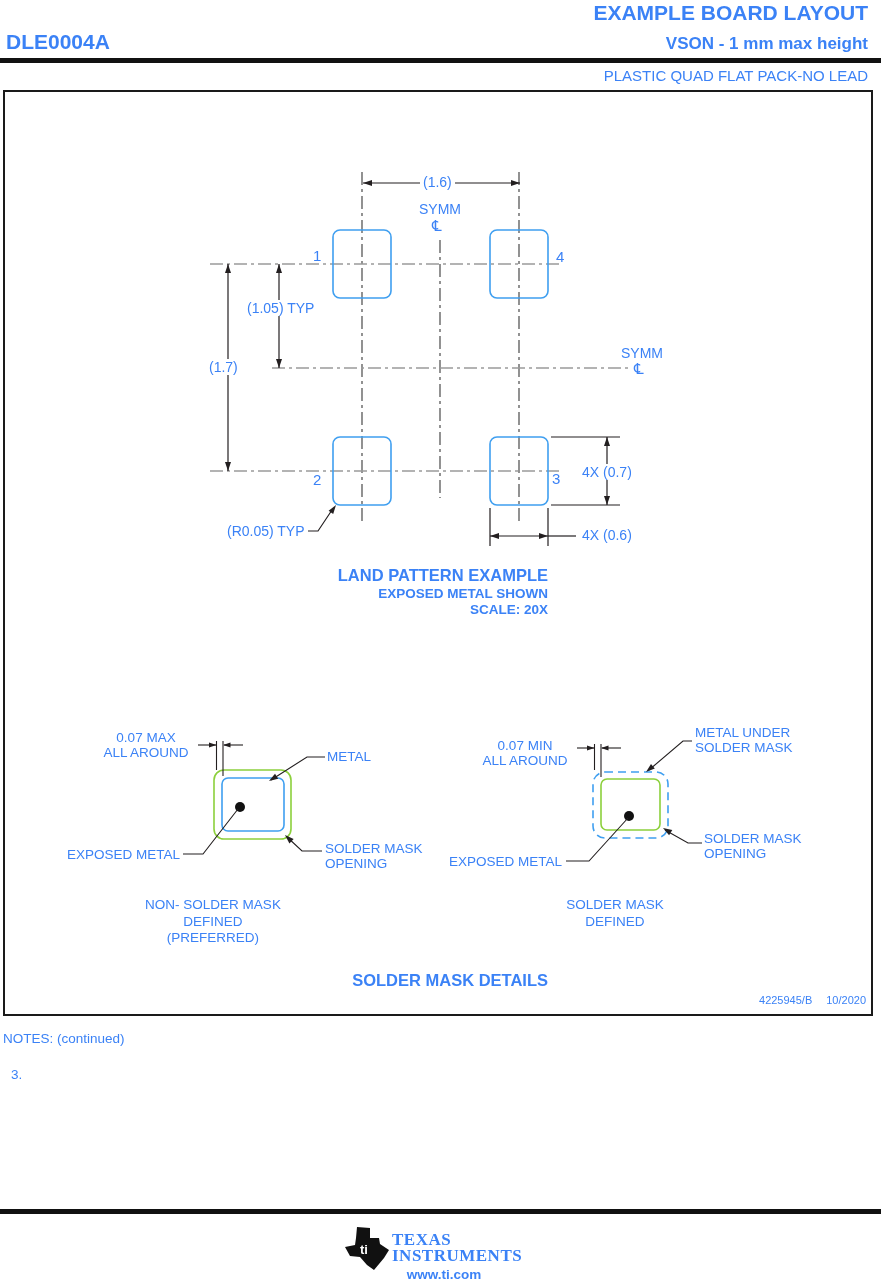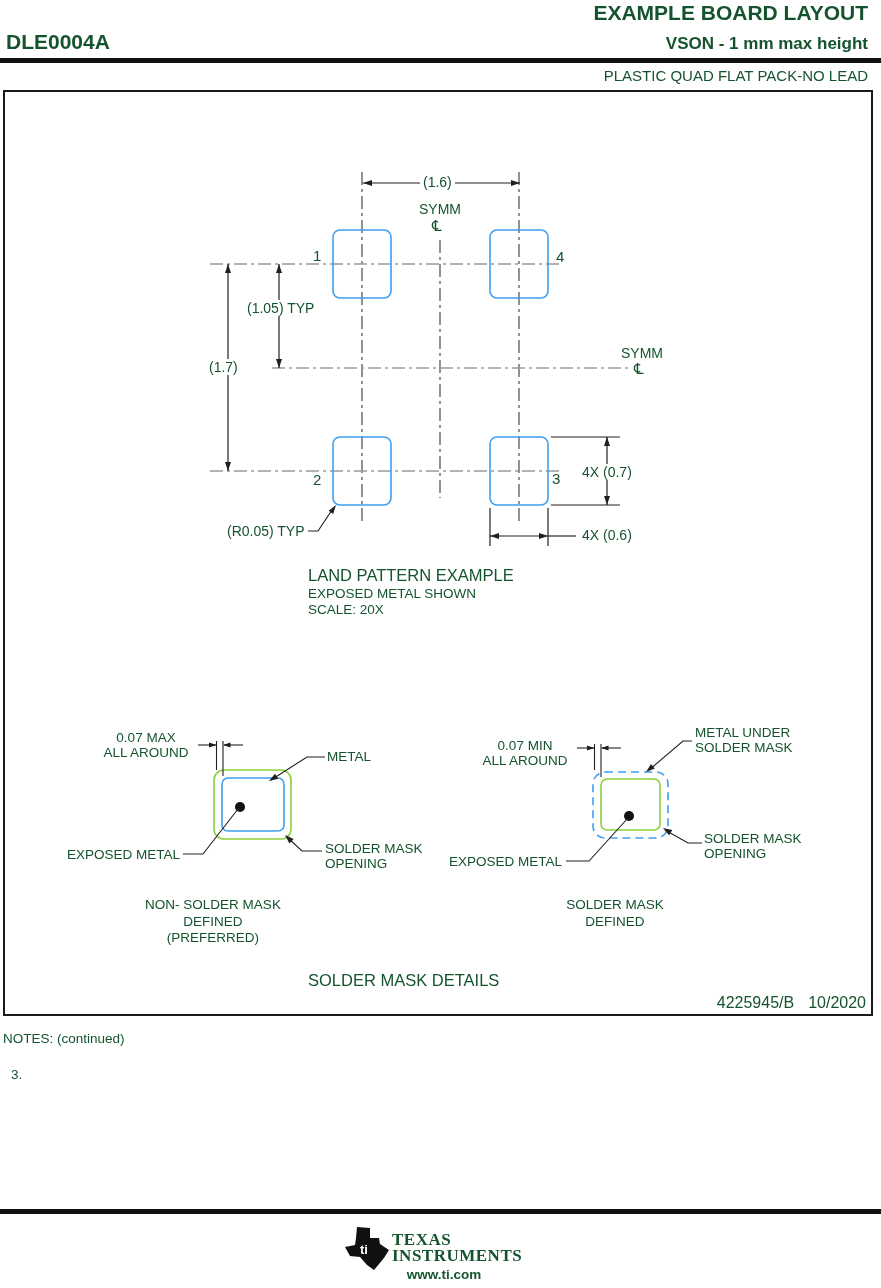--- a/index.html
+++ b/index.html
@@ -1,34 +1,34 @@
 <!DOCTYPE html>
 <html><head>
 <meta charset="utf-8">
 <style>
   html,body{margin:0;padding:0;background:#fff;}
   #page{position:relative;width:881px;height:1288px;background:#fff;overflow:hidden;
-        font-family:"Liberation Sans", sans-serif;color:#14532d;}
+        font-family:"Liberation Sans", sans-serif;color:#3b82f6;}
   .abs{position:absolute;white-space:nowrap;}
   .hdr-title{font-size:21px;font-weight:bold;}
   .hdr-sub{font-size:17px;font-weight:bold;}
   .hdr-pkg{font-size:15px;}
   .rule{position:absolute;left:0;width:881px;height:5px;background:#111;}
   #frame{position:absolute;left:3px;top:90px;width:866px;height:922px;border:2.5px solid #1a1a1a;}
   #drawing{position:absolute;left:0;top:0;z-index:1;}
   .lbl{font-size:13.5px;z-index:2;}
   .dimtxt{font-size:14px;background:#fff;padding:0 3px;z-index:2;}
   .padnum{font-size:15px;z-index:2;}
   .symm{font-size:14px;z-index:2;}
   .clsym{font-size:15px;z-index:2;font-family:"DejaVu Sans", sans-serif;}
-  .cap{position:absolute;text-align:left;z-index:2;}
+  .cap{position:absolute;text-align:right;z-index:2;font-weight:bold;}
   .cap .big{font-size:16.5px;line-height:22px;}
   .cap .small{font-size:13.5px;line-height:16px;}
   .ctr{text-align:center;}
-  .docnum{font-size:16px;margin-left:8px;}
+  .docnum{font-size:11px;margin-left:8px;}
   .note{font-size:13.5px;}
   .ti-serif{font-family:"Liberation Serif", serif;font-weight:bold;letter-spacing:0.5px;}
 </style>
 </head>
 <body>
 
 <div id="page">
 
   <div class="abs hdr-title" style="right:13px;top:1px;">EXAMPLE BOARD LAYOUT</div>
   <div class="abs hdr-title" style="left:6px;top:30px;">DLE0004A</div>

